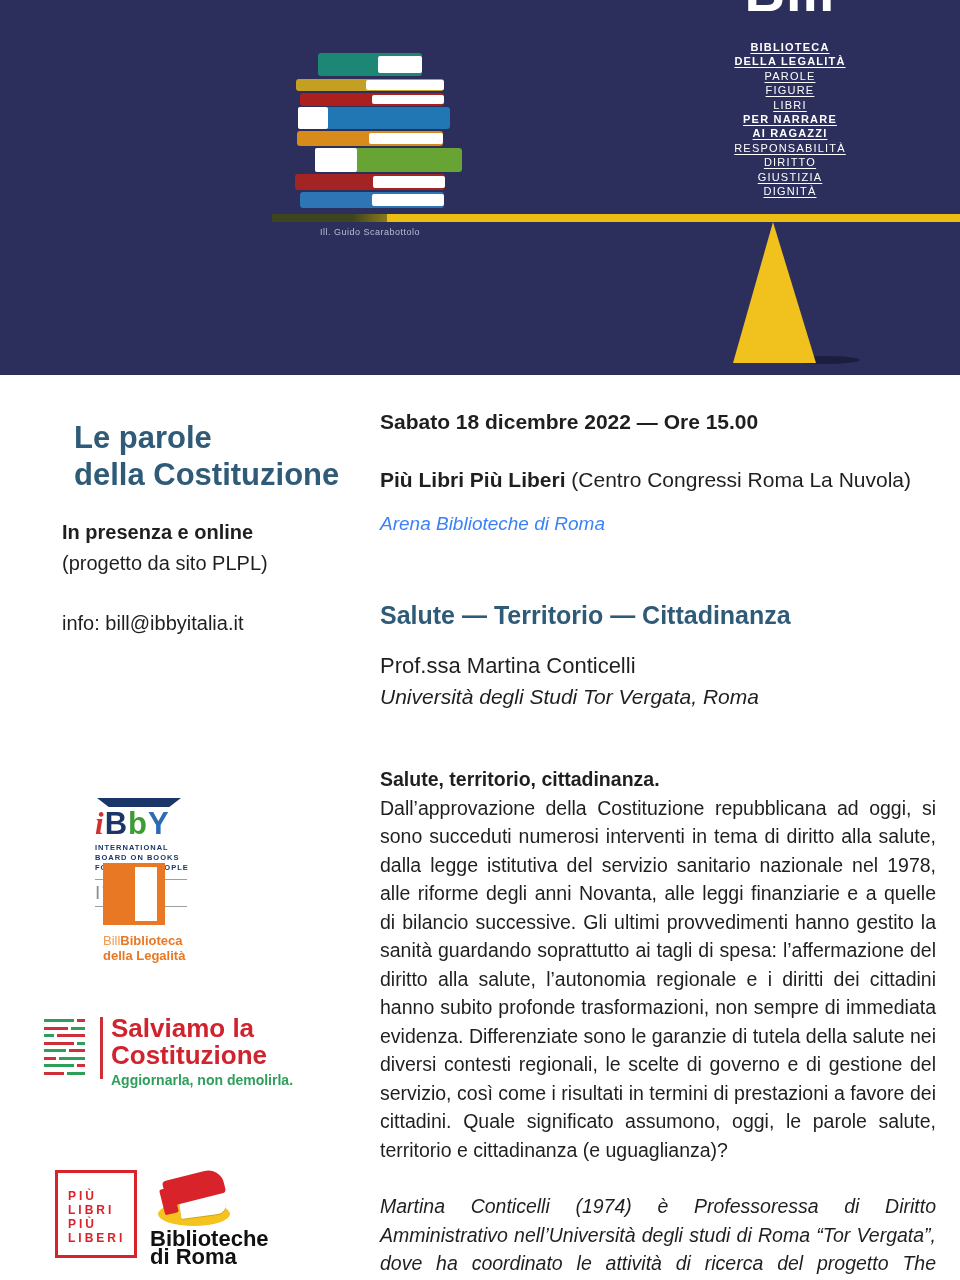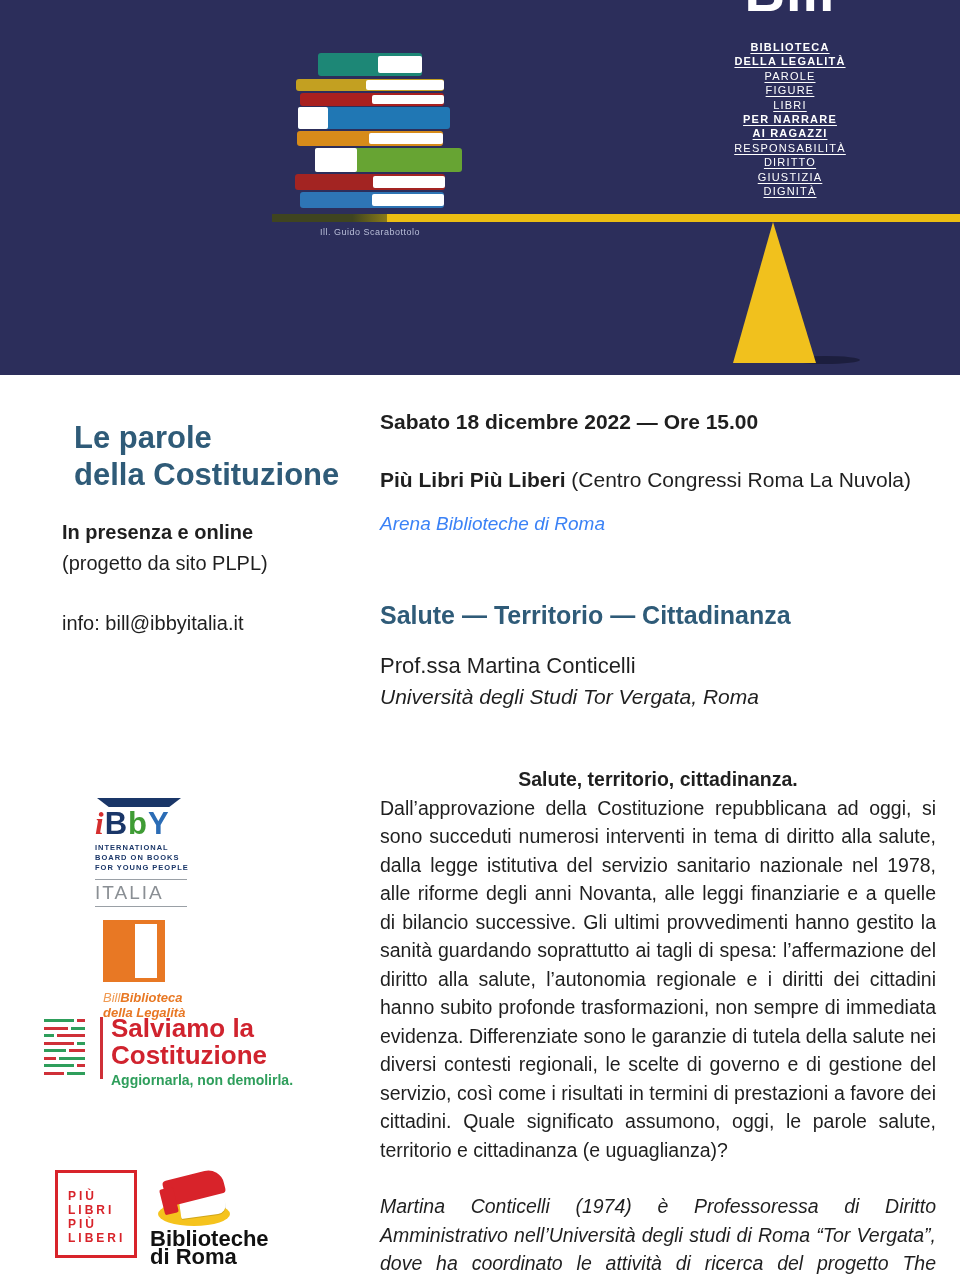--- a/index.html
+++ b/index.html
@@ -41,36 +41,36 @@
   .right-col{position:absolute;left:380px;top:405px;width:556px;}
   .r{position:absolute;left:0;width:556px;margin:0;}
   .date{top:5px;font-size:21px;font-weight:bold;}
   .venue{top:60px;font-size:21px;line-height:29px;}
   .venue .vb{font-weight:bold;}
   .arena{top:108px;font-size:19px;font-style:italic;color:#3b82f6;}
   .talk{top:196px;font-size:25px;font-weight:bold;color:#2f5b78;}
   .speaker{top:248px;font-size:22px;}
   .affil{top:280px;font-size:21px;font-style:italic;}
   .abstract{top:360px;font-size:19.5px;line-height:28.5px;text-align:justify;}
-  .abstract .ah{font-weight:bold;display:block;text-align:center;}
+  .abstract .ah{font-weight:bold;display:block;text-align:left;}
   .bio{margin-top:28px;font-style:italic;text-align:justify;}
 
   
   .logo{position:absolute;}
   
   .ibby{left:95px;top:798px;width:100px;text-align:left;}
   .ibby-bar{width:84px;height:9px;background:#1a3668;margin-left:2px;
             clip-path:polygon(0 0,100% 0,86% 100%,14% 100%);}
   .ibby-word{font-weight:bold;font-size:31px;line-height:34px;letter-spacing:1px;}
   .ibby-word .l0{font-style:italic;font-family:"Liberation Serif",serif;}
   .ibby-small{font-size:7.5px;font-weight:bold;letter-spacing:1px;color:#1a3668;line-height:10px;margin-top:2px;}
   .ibby-italia{border-top:1px solid #9aa0a6;border-bottom:1px solid #9aa0a6;margin-top:6px;
                font-size:19px;letter-spacing:2px;color:#8a8f94;padding:2px 0;width:92px;}
   
-  .billlogo{left:103px;top:920px;width:120px;font-style:italic;}
+  .billlogo{left:103px;top:863px;width:120px;}
   .bill-square{width:62px;height:62px;background:#e87824;position:relative;}
   .bill-square .wrect{position:absolute;right:8px;top:4px;width:22px;height:54px;background:#ffffff;}
   .bill-cap{margin-top:8px;font-size:13px;line-height:15px;color:#e87824;font-weight:bold;}
   .bill-cap .thin{font-weight:normal;color:#f09a52;}
   
   .salviamo{left:44px;top:1015px;width:260px;display:flex;align-items:flex-start;}
   .salv-mark{width:46px;margin-top:4px;}
   .salv-row{display:flex;gap:3px;margin-bottom:4.5px;}
   .salv-row i{display:block;height:3px;}
   .salv-bar{width:3px;height:62px;background:#cf3038;margin:2px 8px 0 10px;}

